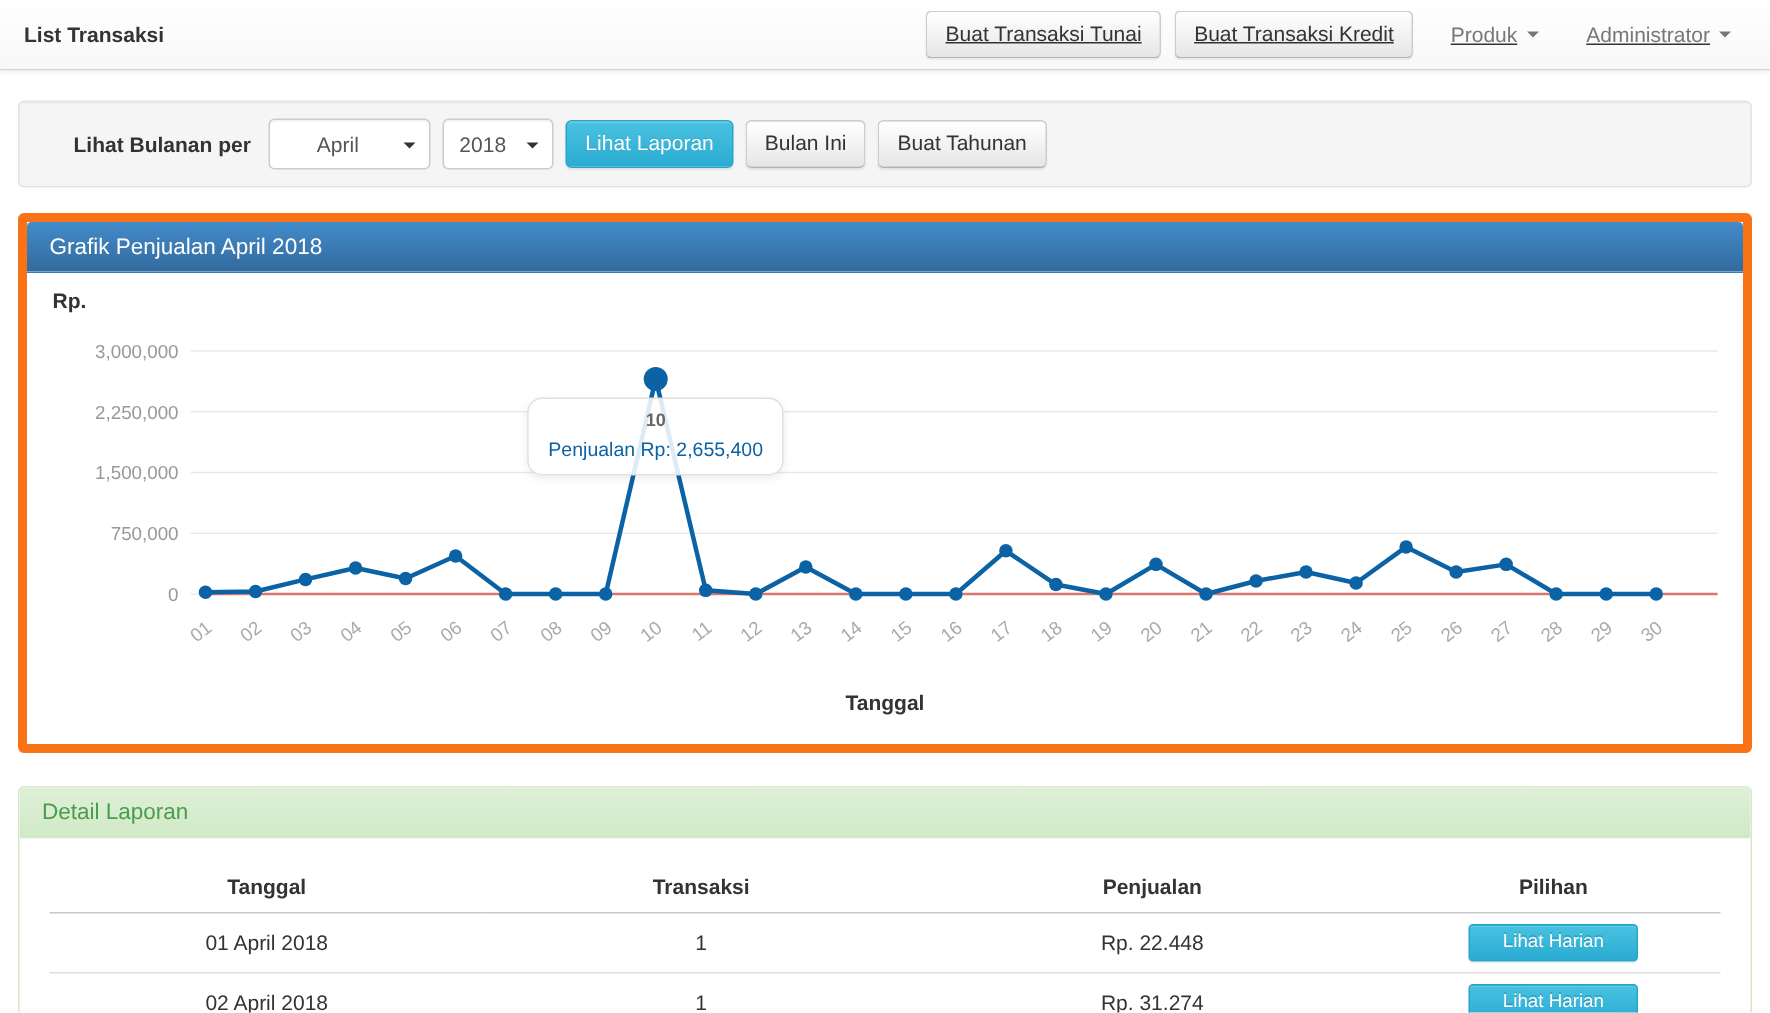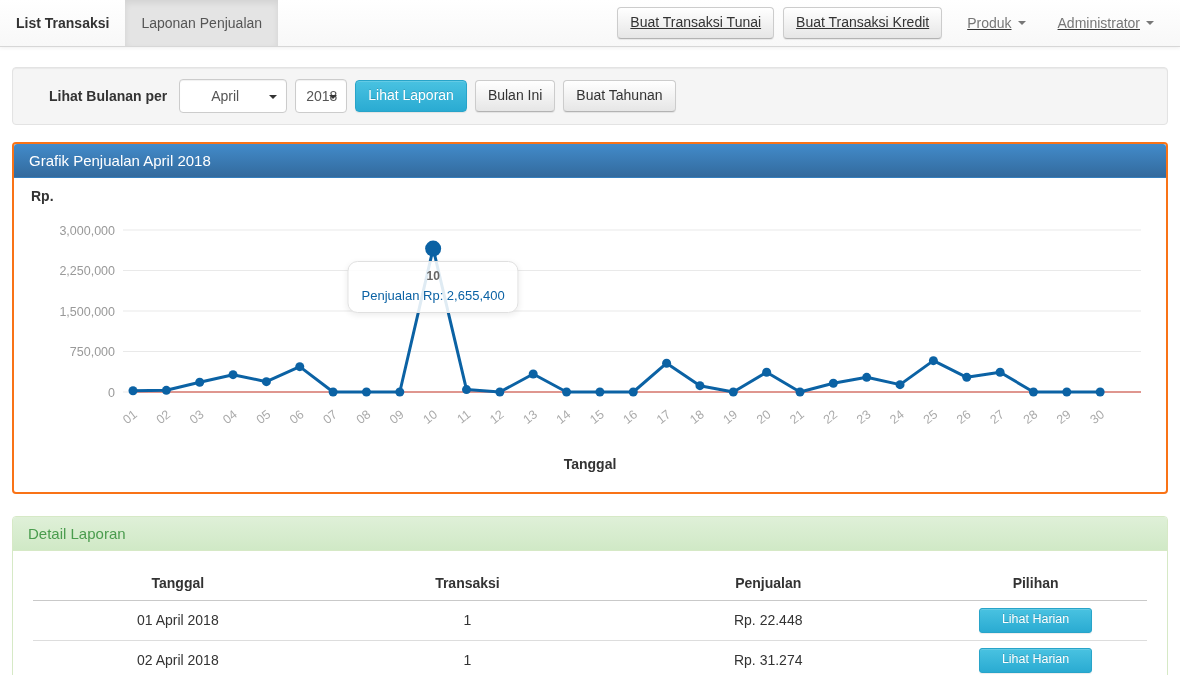--- a/index.html
+++ b/index.html
@@ -65,29 +65,29 @@
   }
   .well-label { font-weight: bold; margin-right: 4px; }
   .select {
     position: relative; height: 34px; line-height: 32px; background: #fff;
     border: 1px solid #ccc; border-radius: 4px; color: #555;
     padding: 0 26px 0 10px; cursor: pointer;
     box-shadow: inset 0 1px 1px rgba(0,0,0,.06);
   }
   .select .caret { position: absolute; right: 9px; top: 15px; border-top-color: #333; margin: 0; }
   .select-month { width: 108px; text-align: center; }
-  .select-year  { width: 52px; }
+  .select-year  { width: 74px; }
 
   
   .panel { margin: 0 12px; border-radius: 4px; background: #fff; }
   .panel-heading {
     padding: 8px 15px; border-top-left-radius: 3px; border-top-right-radius: 3px;
     font-size: 15px;
   }
-  .panel-primary { border: 2px solid #f97316; margin-top: 17px; }
+  .panel-primary { border: 6px solid #f97316; margin-top: 17px; }
   .panel-primary > .panel-heading {
     color: #fff;
     background: linear-gradient(to bottom, #428bca 0%, #336a9d 100%);
     border-bottom: 1px solid #357ebd;
   }
   .panel-success { border: 1px solid #d6e9c6; margin-top: 22px; }
   .panel-success > .panel-heading {
     color: #4a9c4e;
     background: linear-gradient(to bottom, #dff0d8 0%, #d0e9c6 100%);
     border-bottom: 1px solid #d6e9c6;
@@ -120,21 +120,20 @@
   .report th:nth-child(2), .report td:nth-child(2) { width: 26%; }
   .report th:nth-child(3), .report td:nth-child(3) { width: 28%; }
   .report th:nth-child(4), .report td:nth-child(4) { width: 20%; }
 </style>
 </head>
 <body>
 
 <nav class="navbar">
   <div class="nav-left" id="nav-left">
       <a class="nav-item">List Transaksi</a>
-      <a class="nav-item active">Laponan Penjualan</a>
     </div>
   <div class="nav-right" id="nav-right">
       <button class="btn btn-default navbar-btn">Buat Transaksi Tunai</button>
       <button class="btn btn-default navbar-btn">Buat Transaksi Kredit</button>
       <a class="nav-item">
         <span>Produk</span>
         <span class="caret"></span>
       </a>
       <a class="nav-item">
         <span>Administrator</span>

